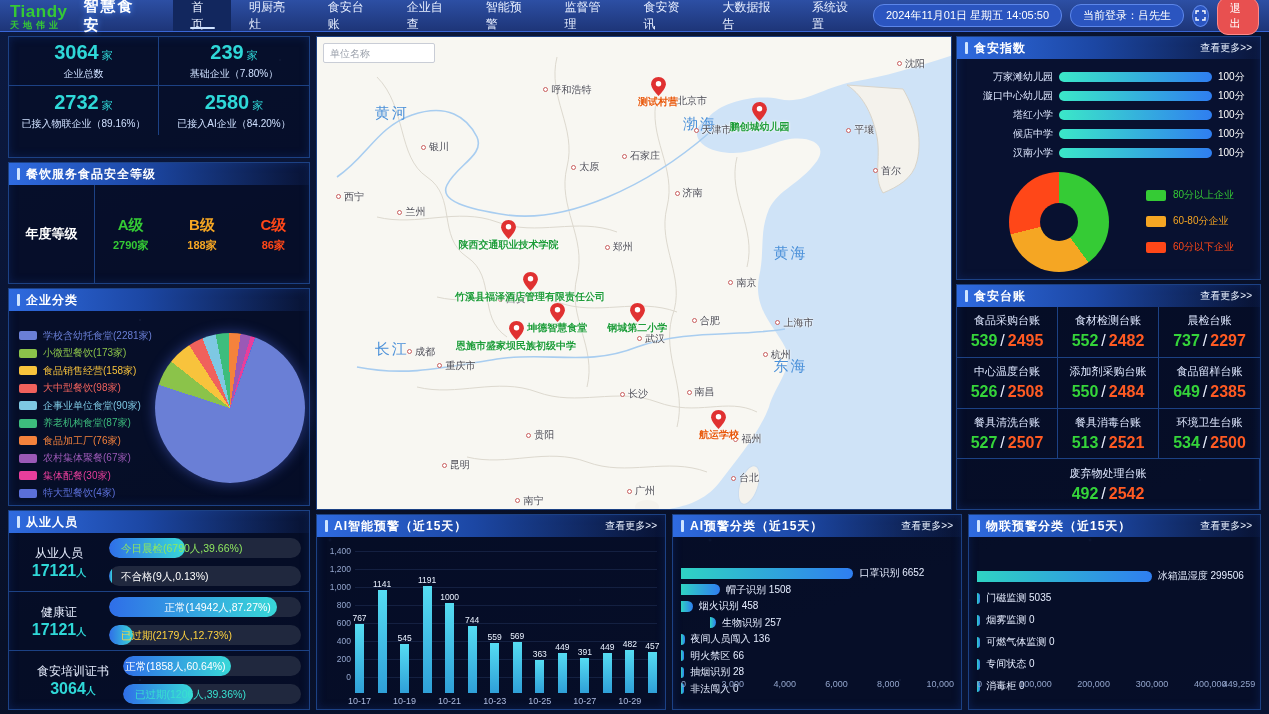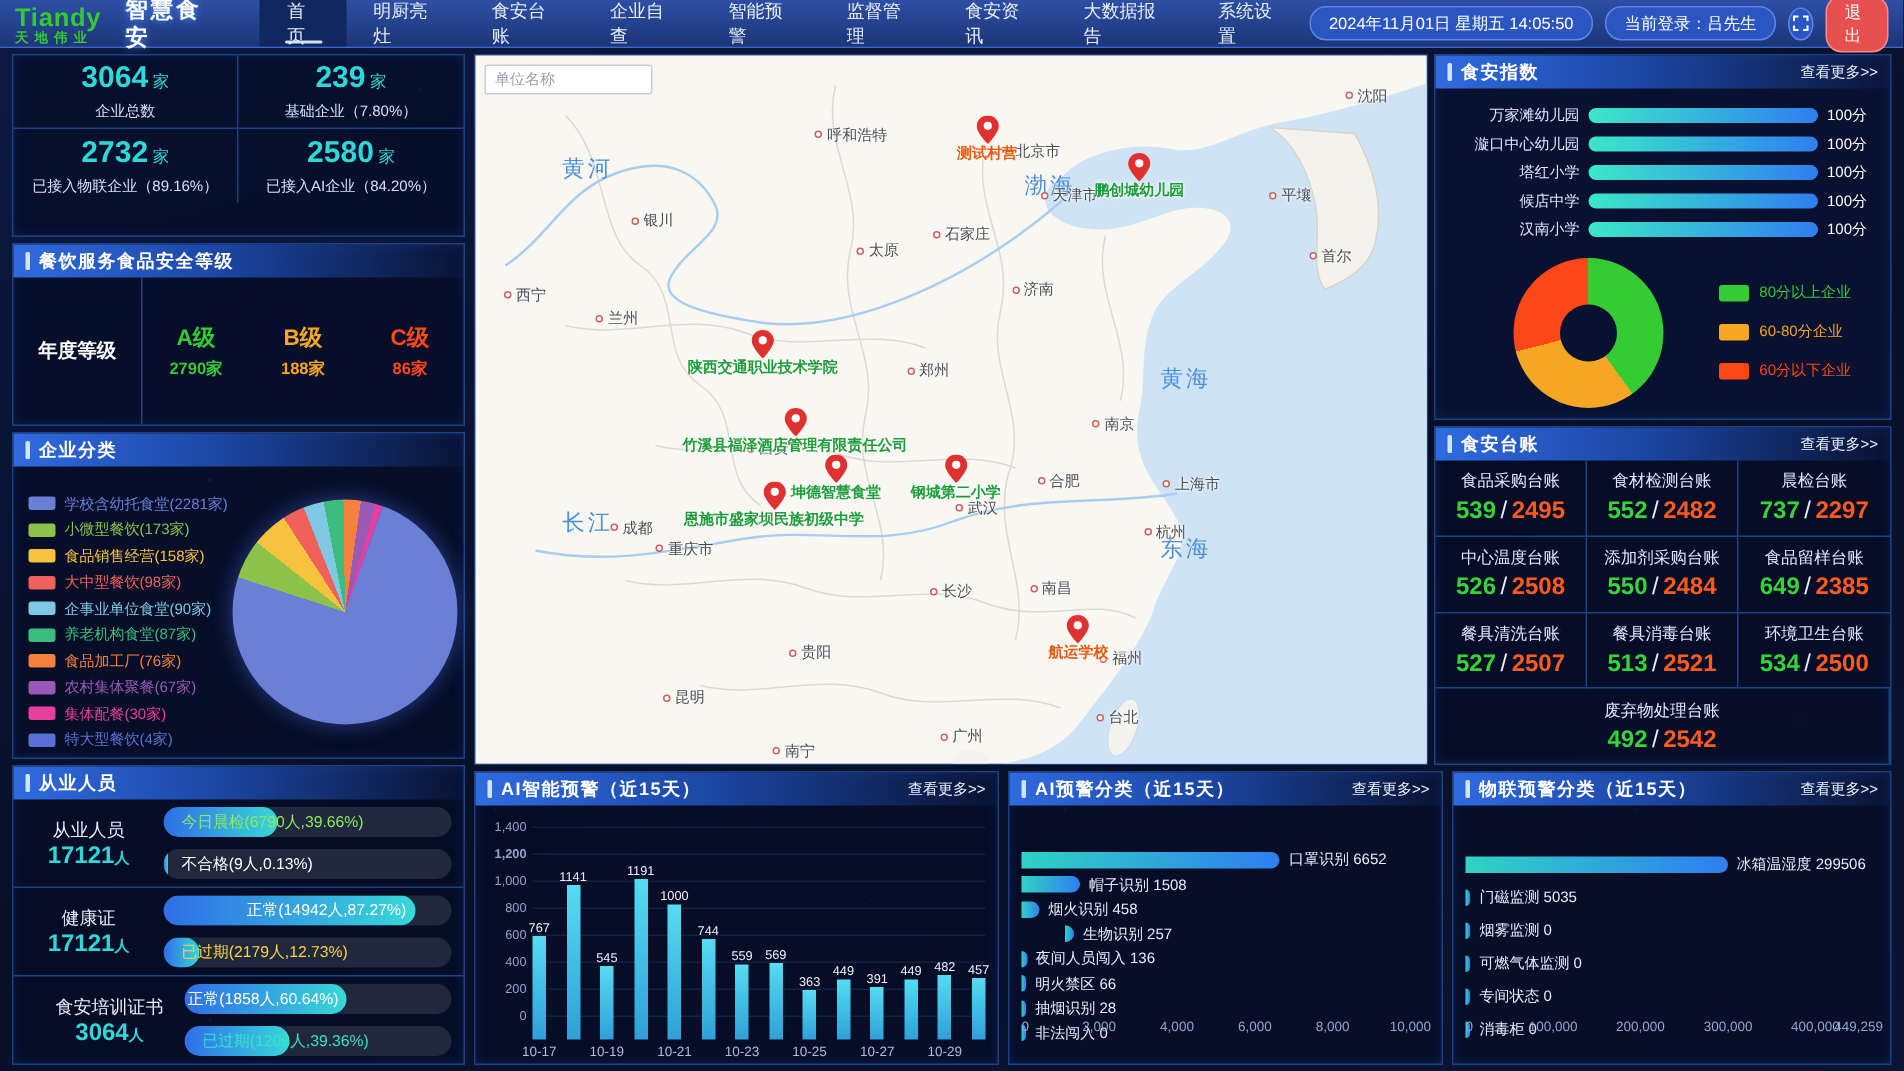--- a/index.html
+++ b/index.html
@@ -654,21 +654,21 @@
       <div class="ai-ylab" style="top: 122px;">200</div>
       <div class="ai-grid" style="top: 104px;"></div>
       <div class="ai-ylab" style="top: 104px;">400</div>
       <div class="ai-grid" style="top: 86px;"></div>
       <div class="ai-ylab" style="top: 86px;">600</div>
       <div class="ai-grid" style="top: 68px;"></div>
       <div class="ai-ylab" style="top: 68px;">800</div>
       <div class="ai-grid" style="top: 50px;"></div>
       <div class="ai-ylab" style="top: 50px;">1,000</div>
       <div class="ai-grid" style="top: 32px;"></div>
-      <div class="ai-ylab" style="top: 32px; font-weight: bold;">1,200</div>
+      <div class="ai-ylab" style="top: 32px;">1,200</div>
       <div class="ai-grid" style="top: 14px;"></div>
       <div class="ai-ylab" style="top: 14px;">1,400</div>
       <div class="ai-bars">
         <div class="ai-bar" style="height: 69.03px;">
           <div class="v">767</div>
           <div class="d">10-17</div>
         </div>
         <div class="ai-bar" style="height: 102.69px;">
           <div class="v">1141</div>
         </div>

